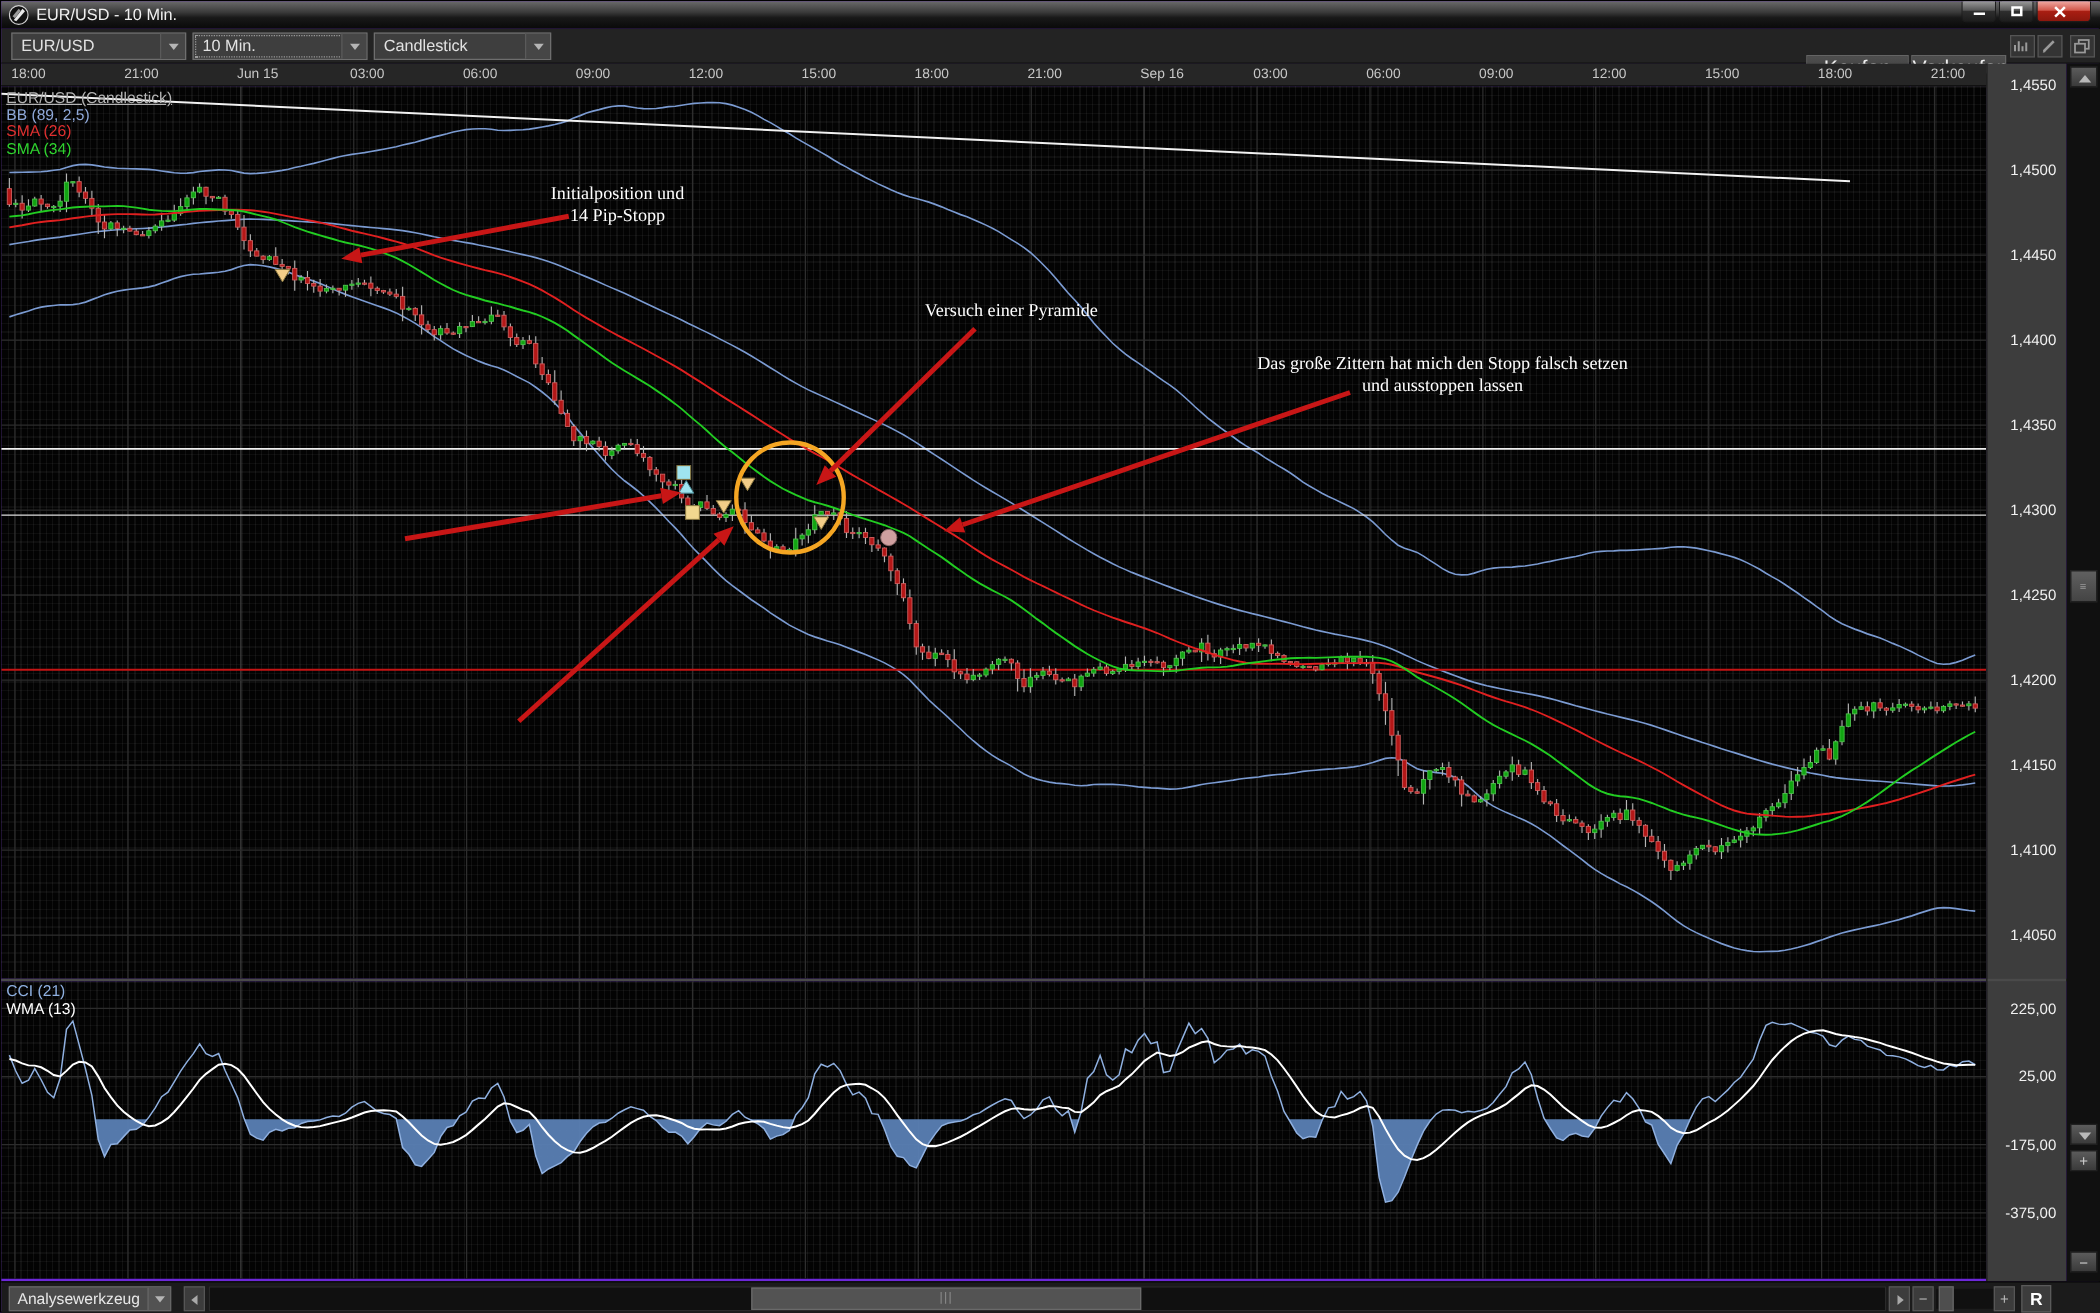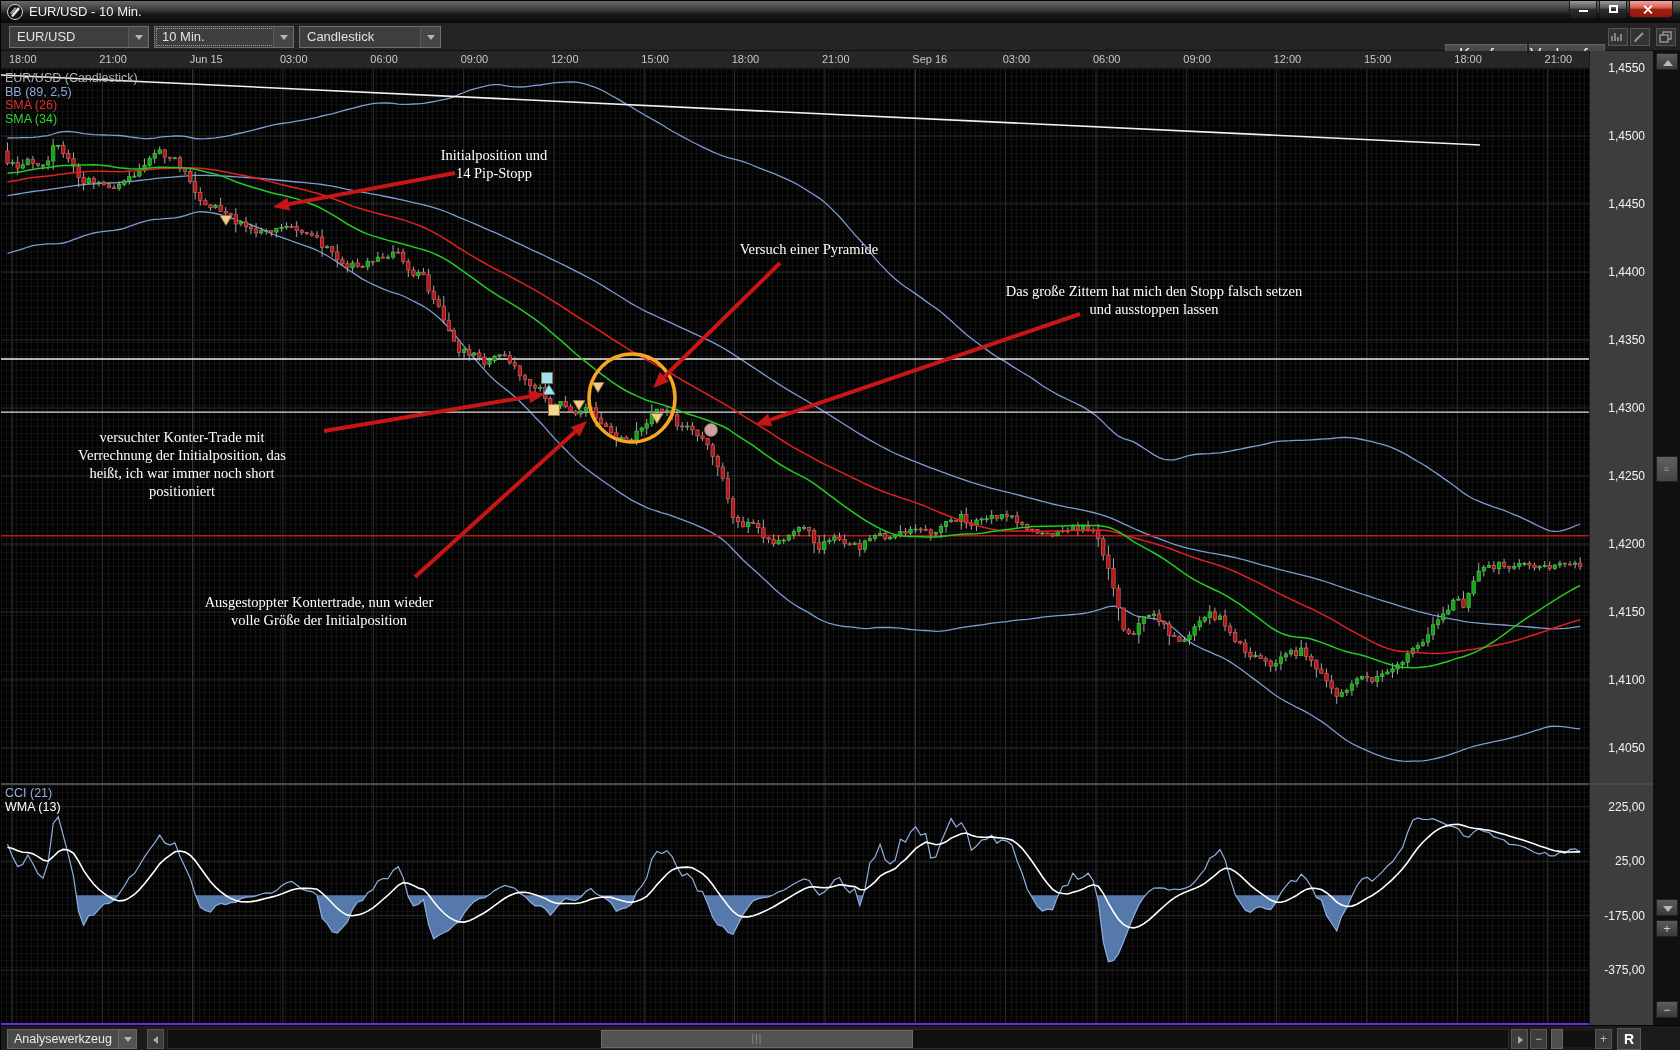--- a/index.html
+++ b/index.html
@@ -817,21 +817,21 @@
         <rect x="540.5" y="303.5" width="11" height="11" fill="#9fe4ef" stroke="#8a7840" stroke-width="0.8"></rect>
         <path d="M542 325.5 L554 325.5 L548 315.5 Z" fill="#9fe4ef" stroke="#4a8a96" stroke-width="0.8"></path>
         <rect x="547.5" y="335.5" width="11" height="11" fill="#f2d88f" stroke="#8a7840" stroke-width="0.8"></rect>
         <path d="M572 331.5 L584 331.5 L578 341.5 Z" fill="#f2cd88" stroke="#8a7840" stroke-width="0.8"></path>
         <path d="M591 313.5 L603 313.5 L597 323.5 Z" fill="#f2cd88" stroke="#8a7840" stroke-width="0.8"></path>
         <path d="M650 344.5 L662 344.5 L656 354.5 Z" fill="#f2cd88" stroke="#8a7840" stroke-width="0.8"></path>
         <circle cx="710" cy="361" r="6.5" fill="#cfa0a0" stroke="#8a6868" stroke-width="0.8"></circle>
         <ellipse cx="631" cy="329" rx="43" ry="44" fill="none" stroke="#f5a623" stroke-width="3.5"></ellipse>
       </svg>
     <div class="legend" style="top:3px;" id="legend-price">
-        <div style="color: rgb(180, 180, 180);">EUR/USD (Candlestick)</div>
+        <div style="color: rgb(180, 180, 180); text-decoration: underline;">EUR/USD (Candlestick)</div>
         <div style="color: rgb(143, 168, 216);">BB (89, 2,5)</div>
         <div style="color: rgb(224, 48, 48);">SMA (26)</div>
         <div style="color: rgb(47, 212, 47);">SMA (34)</div>
       </div>
   </div>
 
   <div id="paneldivider"></div>
 
   <div id="cciwrap">
     <svg id="ccisvg" width="1588" height="238">
@@ -946,21 +946,15 @@
         <line x1="307" y1="430" x2="512.2" y2="395.6" stroke="#c81616" stroke-width="4"></line>
         <path d="M528 393 L513.3 402.1 L511.1 389.2 Z" fill="#c81616"></path>
         <line x1="398" y1="576" x2="558.1" y2="430.7" stroke="#c81616" stroke-width="4"></line>
         <path d="M570 420 L562.5 435.6 L553.8 425.9 Z" fill="#c81616"></path>
       </svg>
   <div class="anno" style="left: 477px; top: 145px;">Initialposition und
 14 Pip-Stopp</div>
       <div class="anno" style="left: 792px; top: 239px;">Versuch einer Pyramide</div>
       <div class="anno" style="left: 1137px; top: 281px;">Das große Zittern hat mich den Stopp falsch setzen
 und ausstoppen lassen</div>
-      <div class="anno" style="left: 165px; top: 427px;">versuchter Konter-Trade mit
-Verrechnung der Initialposition, das
-heißt, ich war immer noch short
-positioniert</div>
-      <div class="anno" style="left: 302px; top: 592px;">Ausgestoppter Kontertrade, nun wieder
-volle Größe der Initialposition</div>
     </div>
 
 </div>
 
 </body></html>

